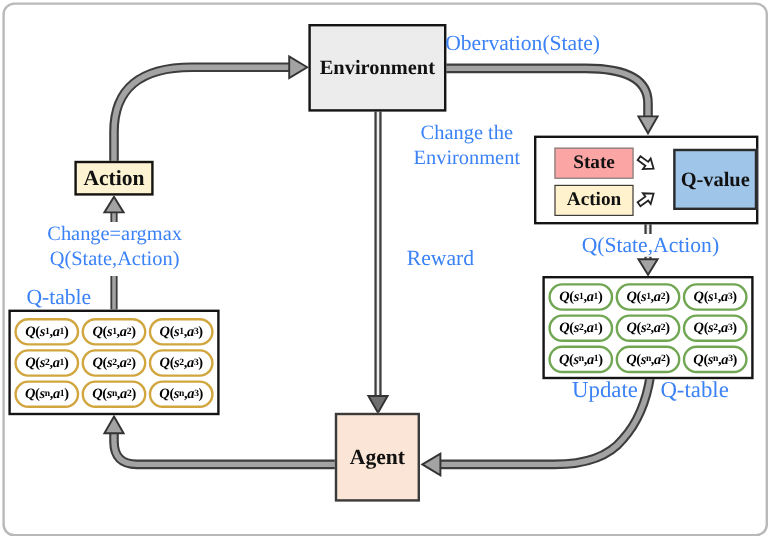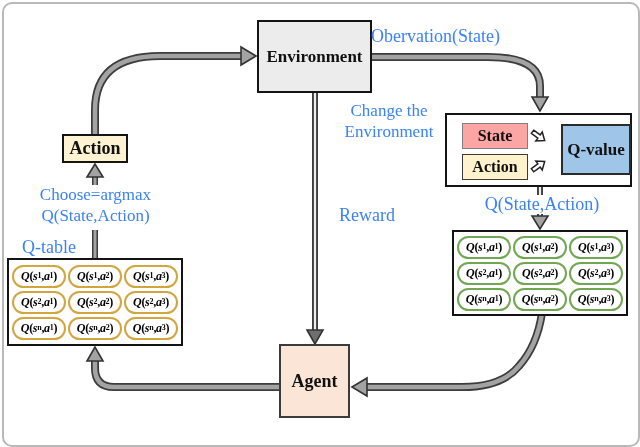--- a/index.html
+++ b/index.html
@@ -138,26 +138,27 @@
   <div class="label obs">Obervation(State)</div>
 
   <div class="label change">
     <div>Change the</div>
     <div>Environment</div>
   </div>
 
   <div class="label reward">Reward</div>
 
   <div class="label argmax">
-    <div>Choose=argmax</div>
+    <div>Change=argmax</div>
     <div>Q(State,Action)</div>
   </div>
 
   <div class="label qsa">Q(State,Action)</div>
 
+  <div class="label update">Update Q-table</div>
 
 
   <div class="label qtitle">Q-table</div>
 
   <div class="panel">
     <div class="pbox pstate" style="background-color: #fca5a5;">
       <span>State</span>
     </div>
     <div class="pbox paction" style="background-color: rgb(255, 242, 204);">
       <span>Action</span>

